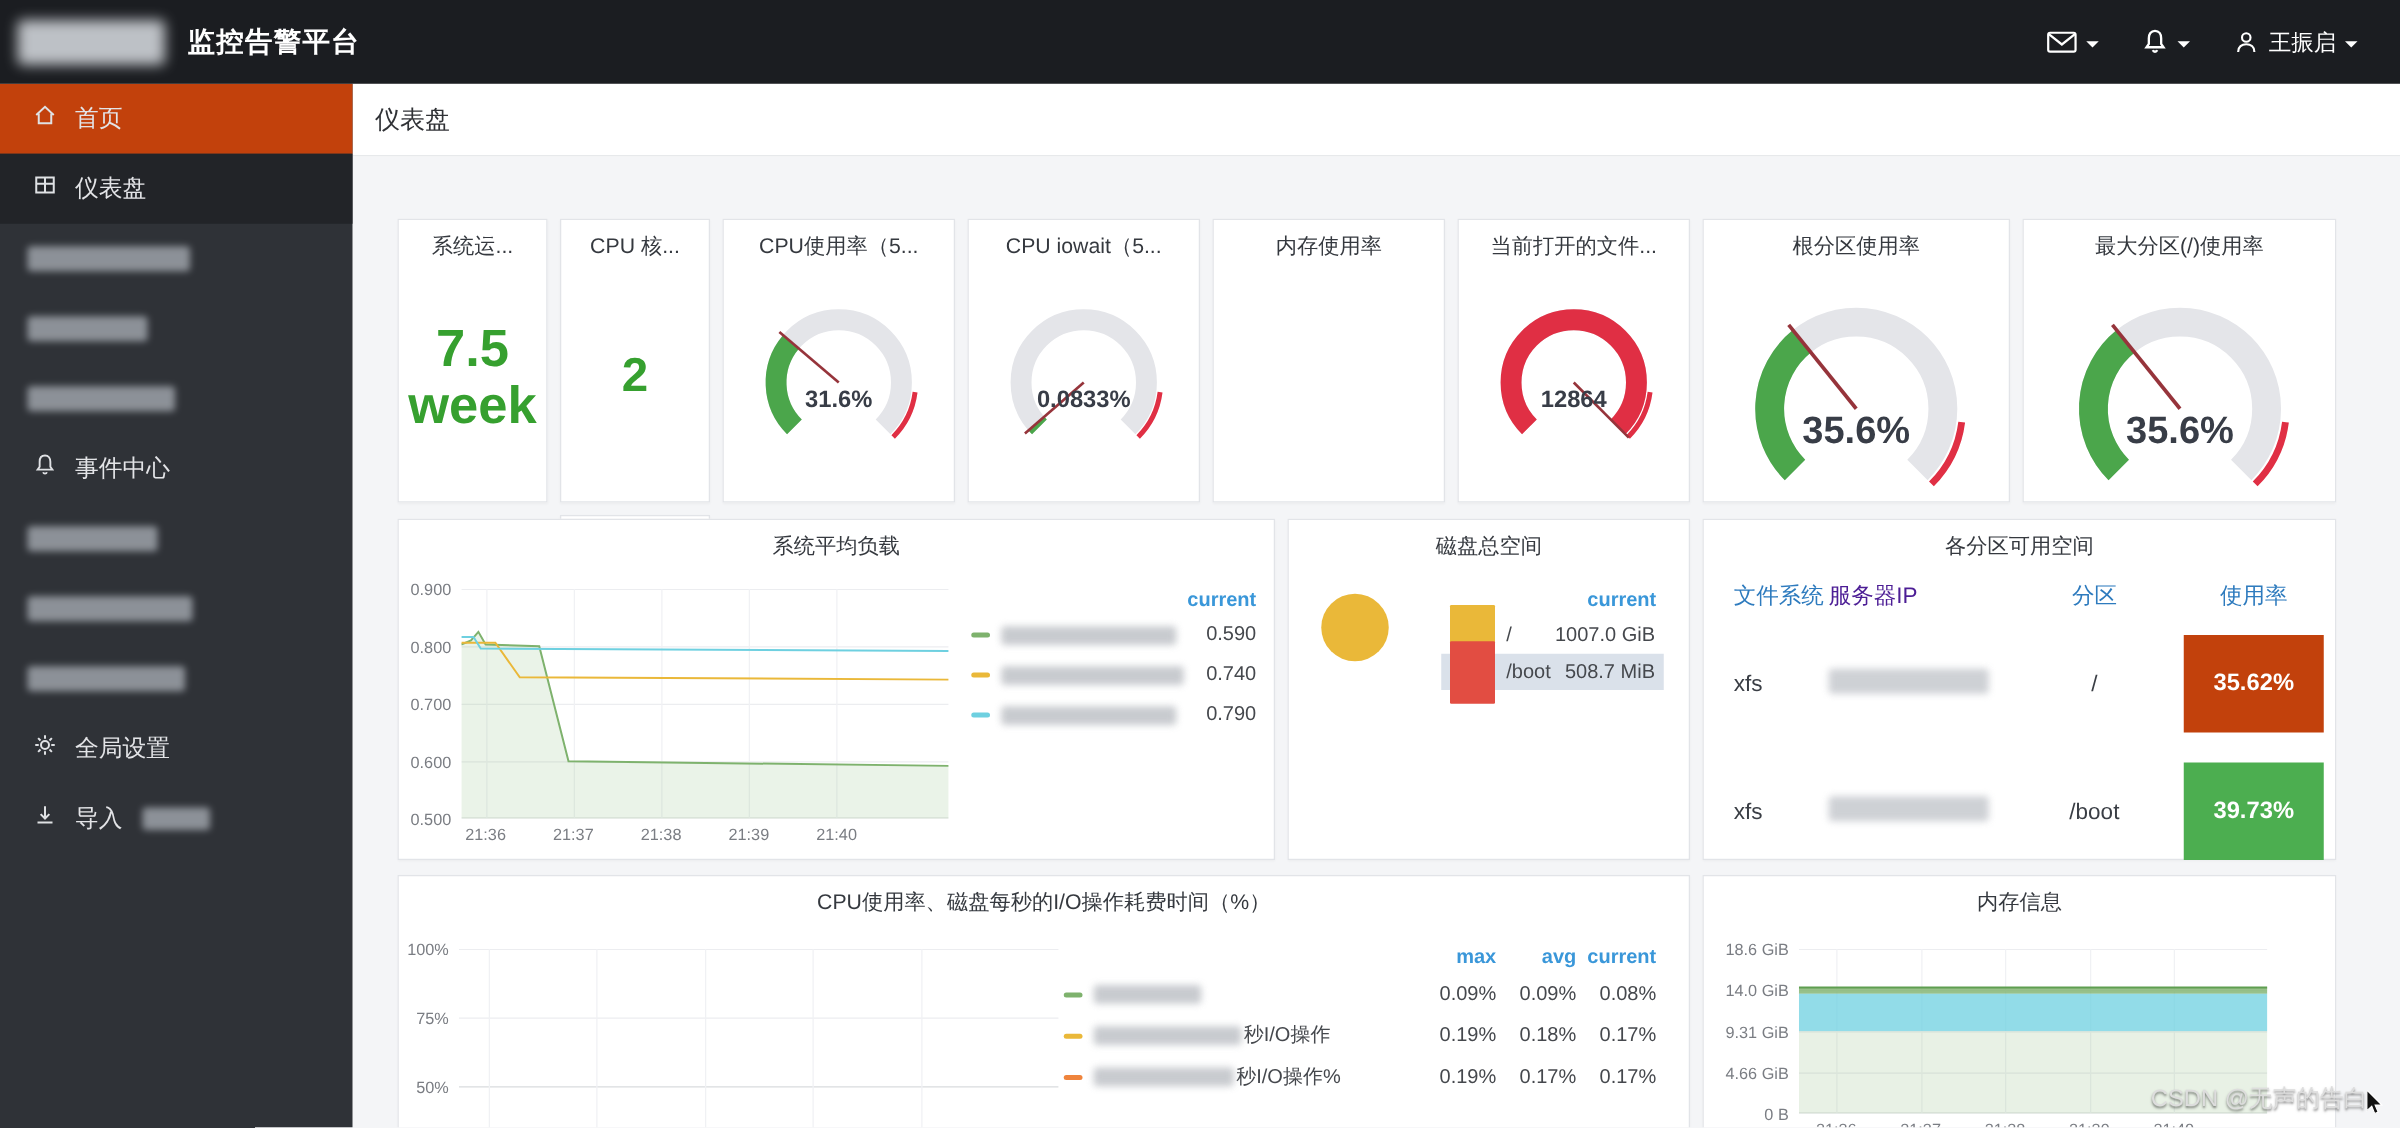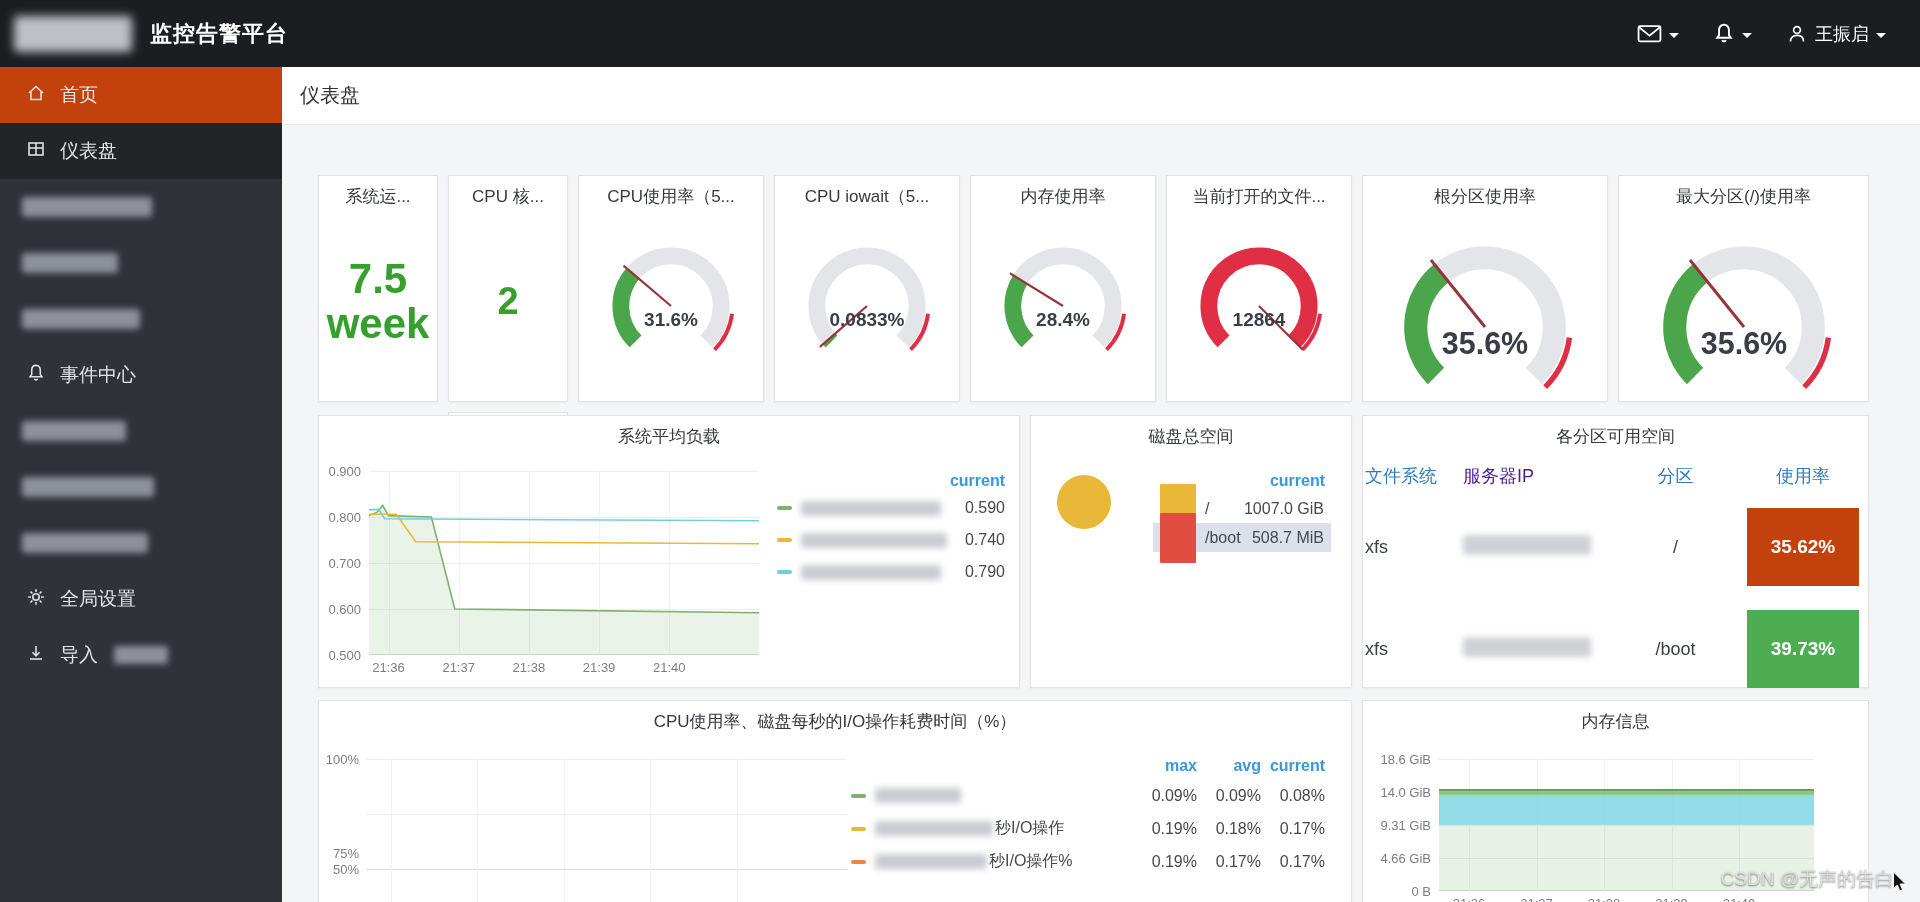--- a/index.html
+++ b/index.html
@@ -78,21 +78,21 @@
   .disk-legend{position:absolute;right:20px;top:56px;width:178px}
   .dl-head{text-align:right;font-size:16px;font-weight:bold;height:22px;padding-right:6px}
   .dl-row{display:flex;align-items:center;height:29px;padding:0 7px;cursor:pointer}
   .dash{display:inline-block;width:14px;height:3px;border-radius:1px;flex:none}
   .dl-name{margin-left:9px;font-size:16px;color:#45484D}
   .dl-val{margin-left:auto;font-size:16px;color:#45484D}
   .dl-row.hl2{background:#DAE1EA}
 
   
   .pt-head{display:flex;margin-top:16px;font-size:18px}
-  .c1{width:100px;padding-left:2px;flex:none}
+  .c1{width:100px;padding-left:24px;flex:none}
   .c2{width:150px;flex:none}
   .c3{width:125px;text-align:center;flex:none}
   .c4{width:130px;text-align:center;flex:none}
   .pt-rows{margin-top:8px}
   .pt-row{display:flex;align-items:center;height:102px}
   .pt-fs,.pt-part{font-size:18px;color:#3A3E45}
   .pt-usage{display:flex;align-items:center;justify-content:center;width:112px;height:78px;margin:0 auto;color:#fff;font-size:19px;font-weight:bold}
   .ipblur{width:128px;height:20px;background:#C6C9CE}
 
   
@@ -257,29 +257,20 @@
               <path d="M 26.67 73.33 A 33 33 0 1 1 73.33 73.33" stroke="#E4E5E9" stroke-width="11" fill="none"></path>
               <path d="M 26.67 73.33 A 33 33 0 0 1 25.08 71.63" stroke="#4BA64B" stroke-width="11" fill="none"></path>
               <path d="M 90.18 55.08 A 40.5 40.5 0 0 1 78.64 78.64" stroke="#E02F44" stroke-width="2.6" fill="none"></path>
               <line x1="50" y1="50" x2="19.03" y2="76.87" stroke="#96343B" stroke-width="1.4"></line>
               <text x="50" y="63" text-anchor="middle" font-size="12.5" font-weight="bold" fill="#383D47">0.0833%</text>
             </svg>
           </div>
       </div>
       <div class="panel w186">
         <div class="panel-title">内存使用率</div>
-        <div class="gauge small">
-            <svg viewBox="0 0 100 84">
-              <path d="M 26.67 73.33 A 33 33 0 1 1 73.33 73.33" stroke="#E4E5E9" stroke-width="11" fill="none"></path>
-              <path d="M 26.67 73.33 A 33 33 0 0 1 21.92 32.67" stroke="#4BA64B" stroke-width="11" fill="none"></path>
-              <path d="M 90.18 55.08 A 40.5 40.5 0 0 1 78.64 78.64" stroke="#E02F44" stroke-width="2.6" fill="none"></path>
-              <line x1="50" y1="50" x2="15.11" y2="28.47" stroke="#96343B" stroke-width="1.4"></line>
-              <text x="50" y="63" text-anchor="middle" font-size="12.5" font-weight="bold" fill="#383D47">28.4%</text>
-            </svg>
-          </div>
       </div>
       <div class="panel w186">
         <div class="panel-title">当前打开的文件...</div>
         <div class="gauge small">
             <svg viewBox="0 0 100 84">
               <path d="M 26.67 73.33 A 33 33 0 1 1 73.33 73.33" stroke="#E4E5E9" stroke-width="11" fill="none"></path>
               <path d="M 26.67 73.33 A 33 33 0 1 1 73.33 73.33" stroke="#E02F44" stroke-width="11" fill="none"></path>
               <path d="M 90.18 55.08 A 40.5 40.5 0 0 1 78.64 78.64" stroke="#E02F44" stroke-width="2.6" fill="none"></path>
               <line x1="50" y1="50" x2="78.99" y2="78.99" stroke="#96343B" stroke-width="1.4"></line>
               <text x="50" y="63" text-anchor="middle" font-size="12.5" font-weight="bold" fill="#383D47">12864</text>
@@ -419,21 +410,21 @@
       </div>
     </div>
 
     
     <div class="row row3">
       <div class="panel w1034">
         <div class="panel-title">CPU使用率、磁盘每秒的I/O操作耗费时间（%）</div>
         <div class="chart cpu-pos">
           <div class="ylabels" style="width:46px;height:170px">
               <span style="top: -7px;">100%</span>
-              <span style="top: 48px; margin-top: 39px;">75%</span>
+              <span style="top: 48px;">75%</span>
               <span style="top: 103px;">50%</span>
             </div>
           <div class="plotcol">
             <div class="plot" style="width:480px;height:170px">
                 <svg width="480" height="170">
                   <line x1="0" x2="480" y1="0.5" y2="0.5" stroke="#ECEDF0" stroke-width="1"></line>
                   <line x1="0" x2="480" y1="55.5" y2="55.5" stroke="#ECEDF0" stroke-width="1"></line>
                   <line x1="0" x2="480" y1="110.5" y2="110.5" stroke="#D9DBDE" stroke-width="1"></line>
                   <line x1="24.5" x2="24.5" y1="0" y2="170" stroke="#F0F1F4" stroke-width="1"></line>
                   <line x1="110.5" x2="110.5" y1="0" y2="170" stroke="#F0F1F4" stroke-width="1"></line>

